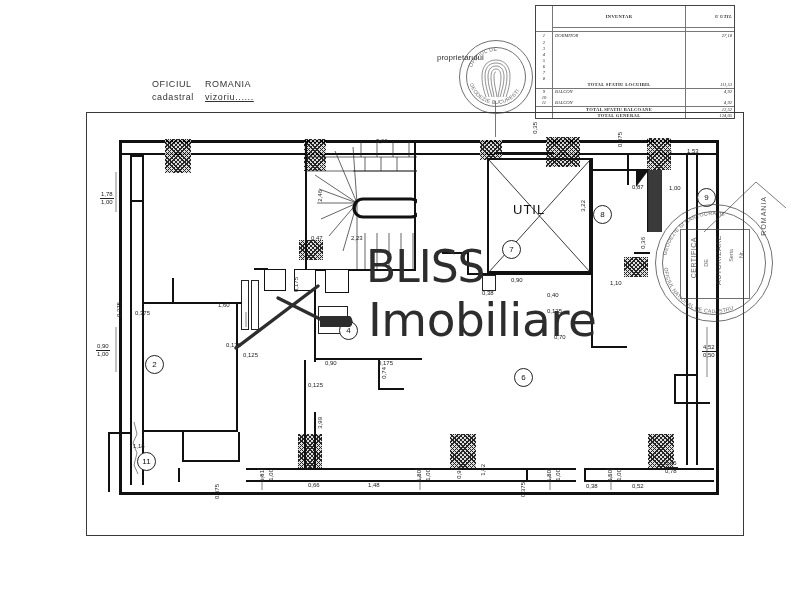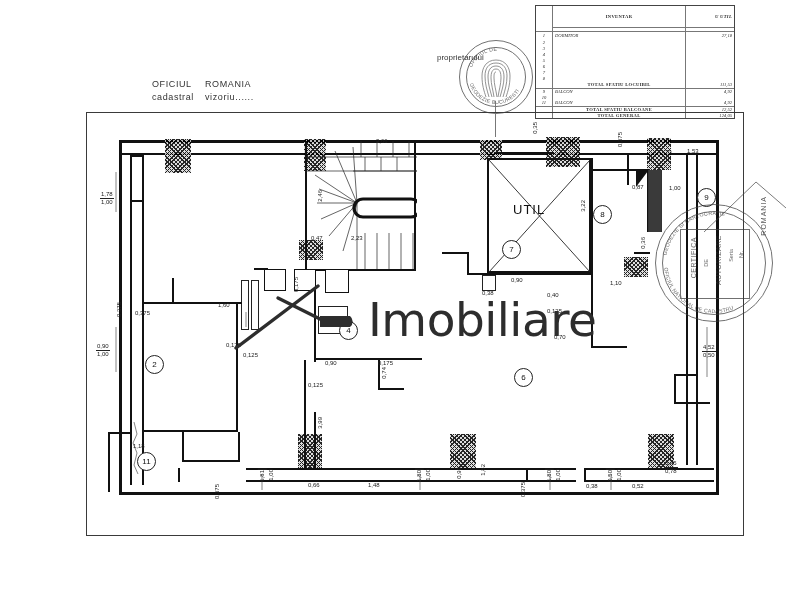--- a/index.html
+++ b/index.html
@@ -151,21 +151,21 @@
         <td class="ctr ttl">TOTAL GENERAL</td>
         <td class="colval">124,05</td>
       </tr>
     </tbody>
       </table>
   </div>
 
   <div class="abs pictor" style="left:152px;top:79px;">OFICIUL</div>
   <div class="abs pictor sub" style="left:152px;top:92px;">cadastral</div>
   <div class="abs pictor" style="left:205px;top:79px;">ROMANIA</div>
-  <div class="abs pictor sub" style="left:205px;top:92px;">vizoriu......</div>
+  <div class="abs pictor sub" style="left:205px;top:92px;text-decoration:underline;">vizoriu......</div>
 
   <div class="abs" style="left:437px;top:53px;font-size:8px;color:#333;">proprietarului</div>
 
   <div class="stamp" style="left:459px;top:40px;width:72px;height:72px;">
     <div class="inner"></div>
     <svg class="stamparc" viewBox="0 0 72 72">
       <defs>
         <path id="oarcT" d="M 10,36 A 26,26 0 0 1 62,36"></path>
         <path id="oarcB" d="M 9,36 A 27,27 0 0 0 63,36"></path>
       </defs>
@@ -455,16 +455,17 @@
   </svg>
 
   <div id="watermark">
     <svg class="abs" style="left:0;top:30px;" width="120" height="76" viewBox="0 0 120 76">
       <g stroke="#2d2d2d" stroke-width="3.4" fill="none" stroke-linecap="round">
         <line x1="2" y1="72" x2="84" y2="10"></line>
         <line x1="44" y1="22" x2="92" y2="46"></line>
       </g>
       <path d="M86 40 h30 a7 7 0 0 1 0 11 h-30 z" fill="#2d2d2d"></path>
     </svg>
+    <div class="abs wm-text" style="left:132px;top:0;">BLISS</div>
     <div class="abs wm-text2" style="left:134px;top:52px;">Imobiliare</div>
   </div>
 
 </div>
 
 </body></html>

